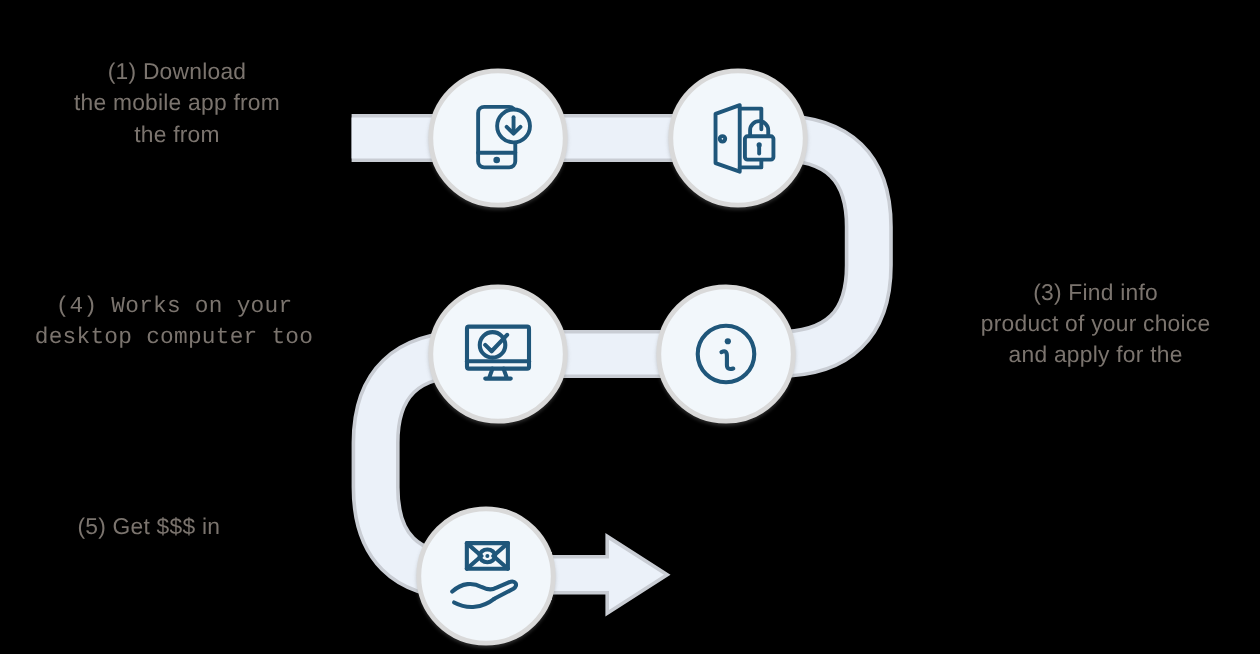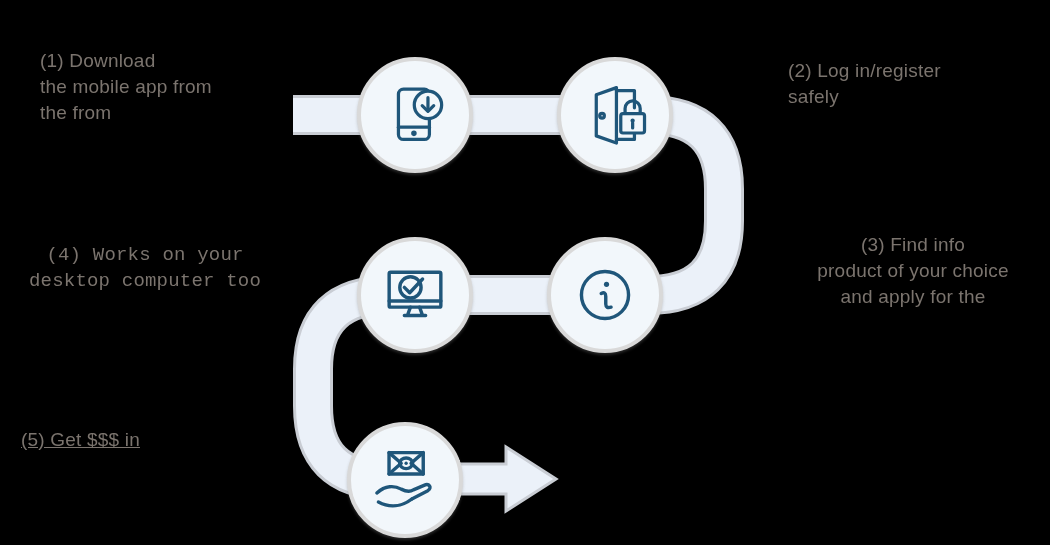--- a/index.html
+++ b/index.html
@@ -18,25 +18,25 @@
   .n1{left:357px;top:57px;}
   .n2{left:557px;top:57px;}
   .n3{left:547px;top:237px;}
   .n4{left:357px;top:237px;}
   .n5{left:347px;top:422px;}
   .label{
     position:absolute;z-index:3;color:#7b746e;font-size:19px;line-height:26px;
     letter-spacing:0.2px;
   }
   .label span{display:block;}
-  .t1{left:40px;top:48px;width:215px;text-align:left;}
+  .t1{left:40px;top:48px;width:215px;text-align:center;}
   .t2{left:788px;top:58px;width:240px;text-align:left;}
   .t3{left:788px;top:232px;width:250px;text-align:center;}
   .t4{left:25px;top:242px;width:240px;text-align:center;font-family:Liberation Mono, monospace;}
-  .t5{left:21px;top:427px;width:230px;text-align:left;text-decoration:underline;}
+  .t5{left:9px;top:427px;width:230px;text-align:center;}
 </style>
 </head>
 <body>
 
 <div class="canvas">
 
   <svg class="flow-svg" width="1050" height="545" viewBox="0 0 1050 545">
 
     <path d="M293,115 H648 Q724,115 724,189 V221 Q724,295 648,295 H390 Q313,295 313,369 V406 Q313,480 387,480 H460" fill="none" stroke="#c9cdd4" stroke-width="40"></path>
 
@@ -106,24 +106,20 @@
       </g>
     </svg>
   </div>
 
   <div class="label t1">
     <span>(1) Download</span>
     <span>the mobile app from</span>
     <span>the from</span>
   </div>
 
-  <div class="label t2">
-    <span>(2) Log in/register</span>
-    <span>safely</span>
-  </div>
 
   <div class="label t3">
     <span>(3) Find info</span>
     <span>product of your choice</span>
     <span>and apply for the</span>
   </div>
 
   <div class="label t4">
     <span>(4) Works on your</span>
     <span>desktop computer too</span>

